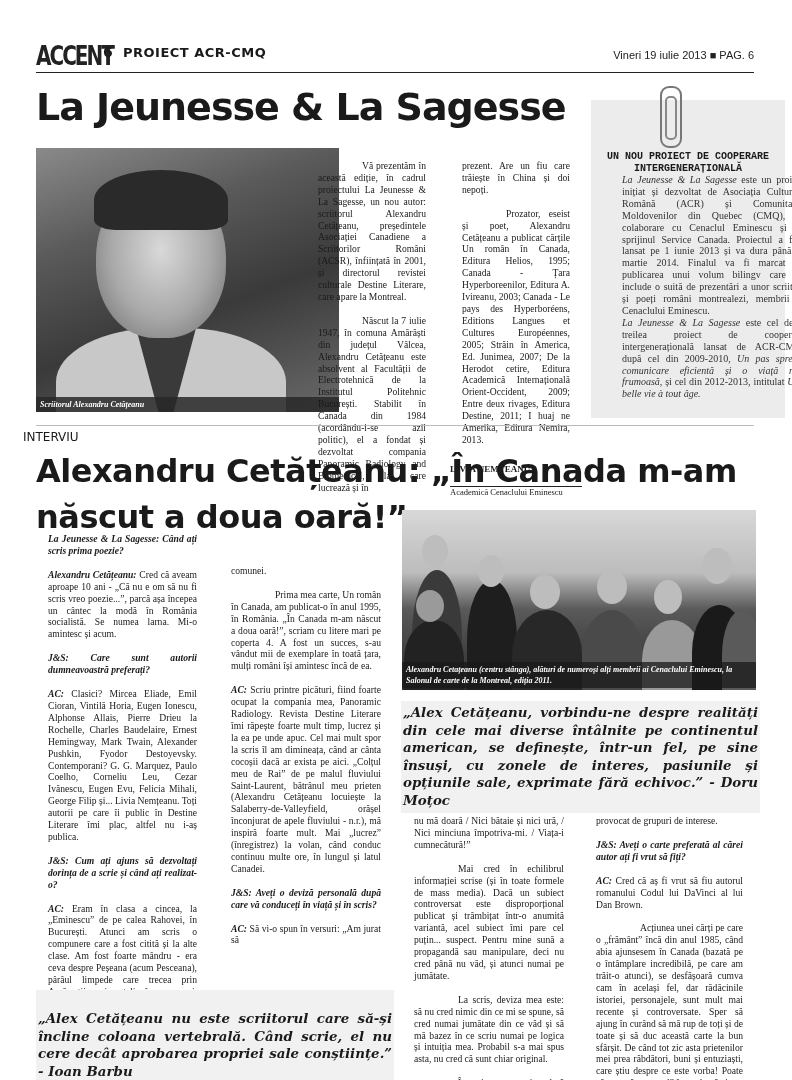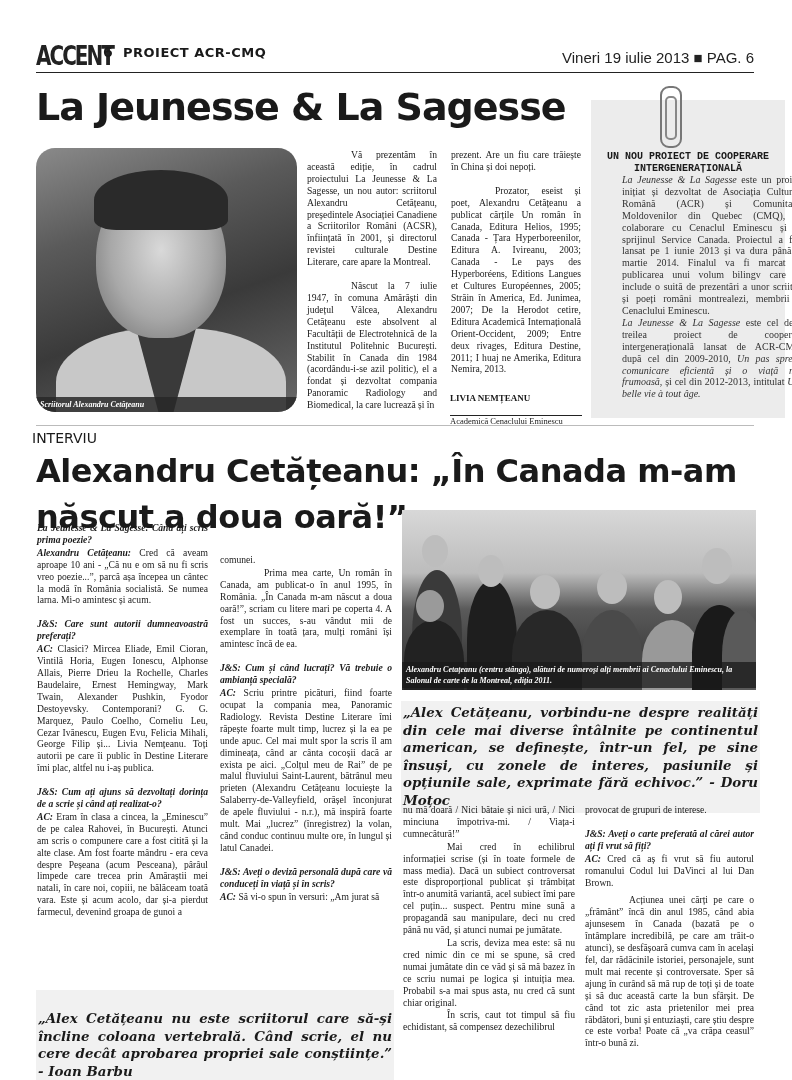--- a/index.html
+++ b/index.html
@@ -1,43 +1,43 @@
 <!DOCTYPE html>
 <html><head>
 <meta charset="utf-8">
 <style>
   html,body{margin:0;padding:0;background:#fff;}
   body{width:792px;height:1080px;position:relative;overflow:hidden;color:#1a1a1a;font-family:"Liberation Serif",serif;}
   .abs{position:absolute;}
   .logo{left:36px;top:40px;width:62px;height:26px;font-family:"DejaVu Sans",sans-serif;font-weight:bold;font-size:20px;letter-spacing:-2px;color:#222;transform:scaleY(1.3);transform-origin:left top;}
   .page-num{left:103px;top:44px;font-size:14px;font-weight:bold;font-family:"DejaVu Sans",sans-serif;}
   .section{left:123px;top:45px;font-size:13px;font-weight:bold;font-family:"DejaVu Sans",sans-serif;letter-spacing:0.5px;}
-  .dateline{right:38px;top:49px;font-size:15px;font-family:"Liberation Sans",sans-serif;color:#222;}
+  .dateline{right:38px;top:49px;font-size:11px;font-family:"Liberation Sans",sans-serif;color:#222;}
   .topline{left:36px;right:38px;top:72px;height:1px;background:#222;}
   .h1{left:36px;top:84px;font-family:"DejaVu Sans",sans-serif;font-weight:bold;font-size:38px;letter-spacing:-1px;color:#1a1a1a;line-height:46px;}
-  .photo1{left:36px;top:148px;width:261px;height:264px;background:linear-gradient(160deg,#8a8a8a 0%,#5a5a5a 30%,#3a3a3a 60%,#6a6a6a 100%);overflow:hidden;border-radius:19px;}
+  .photo1{left:36px;top:148px;width:303px;height:264px;background:linear-gradient(160deg,#8a8a8a 0%,#5a5a5a 30%,#3a3a3a 60%,#6a6a6a 100%);overflow:hidden;}
   .photo1 .face{position:absolute;left:60px;top:30px;width:130px;height:160px;border-radius:50% 50% 45% 45%;background:radial-gradient(ellipse at 50% 45%,#d9d9d9 0%,#a8a8a8 55%,#6a6a6a 100%);}
   .photo1 .hair{position:absolute;left:58px;top:22px;width:134px;height:60px;border-radius:60% 60% 20% 20%;background:#2a2a2a;}
   .photo1 .body{position:absolute;left:20px;top:180px;width:230px;height:120px;border-radius:45% 45% 0 0;background:#c8c8c8;}
   .photo1 .shirt{position:absolute;left:100px;top:180px;width:60px;height:90px;background:#3a3a3a;clip-path:polygon(0 0,100% 0,60% 100%,40% 100%);}
   .cap{position:absolute;left:0;right:0;bottom:0;background:rgba(40,40,40,0.85);color:#fff;font-style:italic;font-weight:bold;font-size:8px;padding:2px 4px;line-height:11px;}
   .col{font-size:9.6px;line-height:11.9px;text-align:justify;}
-  .col p{margin:1px;}
+  .col p{margin:12px;}
   .col .ind{text-indent:44px;}
   .col .gap{margin-top:12px;}
   .q{font-weight:bold;font-style:italic;}
   .sig{font-weight:bold;font-size:9px;margin-top:18px;border-bottom:1.5px solid #222;padding-bottom:10px;}
   .sigsub{font-size:8.5px;}
   .note{left:591px;top:100px;width:194px;height:318px;background:#ececec;}
   .clip{left:660px;top:86px;width:18px;height:58px;border:2.5px solid #777;border-radius:9px;}
   .clip2{left:665px;top:96px;width:8px;height:40px;border:2px solid #888;border-radius:5px;}
   .note-title{left:596px;top:151px;width:184px;text-align:center;font-family:Liberation Mono, monospace;font-weight:bold;font-size:10px;line-height:12px;}
   .note-body{left:622px;top:174px;width:182px;font-size:10px;line-height:11.9px;text-align:justify;color:#333;}
   .midline{left:36px;right:38px;top:425px;height:1px;background:#bbb;}
-  .kicker{left:32px;top:430px;font-family:"DejaVu Sans",sans-serif;font-size:14px;}
+  .kicker{left:23px;top:430px;font-family:"DejaVu Sans",sans-serif;font-size:12px;}
   .h2{left:36px;top:448px;font-family:"DejaVu Sans",sans-serif;font-weight:bold;font-size:32px;line-height:46px;letter-spacing:-0.5px;width:760px;}
   .photo2{left:402px;top:510px;width:354px;height:180px;background:linear-gradient(180deg,#d8d8d8 0%,#bcbcbc 35%,#5a5a5a 55%,#2c2c2c 100%);overflow:hidden;}
   .person{position:absolute;border-radius:50% 50% 0 0;}
   .head{position:absolute;border-radius:50%;background:#bdbdbd;}
   .cap2{position:absolute;left:0;right:0;bottom:2px;background:rgba(25,25,25,0.75);color:#fff;font-style:italic;font-weight:bold;font-size:8px;padding:2px 4px;line-height:11px;margin-top:17px;}
   .pull{background:#f1f1f1;font-family:"DejaVu Serif","Liberation Serif",serif;font-weight:bold;font-style:italic;text-align:justify;color:#1a1a1a;}
   .pull1{left:401px;top:701px;width:355px;font-size:13.4px;line-height:17.6px;padding:3px 2px;}
   .pull2{left:36px;top:990px;width:354px;font-size:13.4px;line-height:17.6px;padding:20px 2px;}
 </style>
 </head>
@@ -111,21 +111,20 @@
   <p><b><i>Alexandru Cetățeanu:</i></b><span> Cred că aveam aproape 10 ani - „Că nu e om să nu fi scris vreo poezie...”, parcă așa începea un cântec la modă în România socialistă. Se numea larna. Mi-o amintesc și acum.</span></p>
   <p class="q gap">J&amp;S: Care sunt autorii dumneavoastră preferați?</p>
   <p><b><i>AC:</i></b><span> Clasici? Mircea Eliade, Emil Cioran, Vintilă Horia, Eugen Ionescu, Alphonse Allais, Pierre Drieu la Rochelle, Charles Baudelaire, Ernest Hemingway, Mark Twain, Alexander Pushkin, Fyodor Destoyevsky. Contemporani? G. G. Marquez, Paulo Coelho, Corneliu Leu, Cezar Ivănescu, Eugen Evu, Felicia Mihali, George Filip și... Livia Nemțeanu. Toți autorii pe care îi public în Destine Literare îmi plac, altfel nu i-aș publica.</span></p>
   <p class="q gap">J&amp;S: Cum ați ajuns să dezvoltați dorința de a scrie și când ați realizat-o?</p>
   <p><b><i>AC:</i></b><span> Eram în clasa a cincea, la „Eminescu” de pe calea Rahovei, în București. Atunci am scris o compunere care a fost citită și la alte clase. Am fost foarte mândru - era ceva despre Peșeana (acum Pesceana), pârâul limpede care trecea prin Amăraștii mei natali, în care noi, copiii, ne bălăceam toată vara. Este și acum acolo, dar și-a pierdut farmecul, devenind groapa de gunoi a</span></p>
 </div>
 
 <div class="abs col" style="left:219px;top:553px;width:174px;">
   <p>comunei.</p>
   <p class="ind">Prima mea carte, Un român în Canada, am publicat-o în anul 1995, în România. „În Canada m-am născut a doua oară!”, scriam cu litere mari pe coperta 4. A fost un succes, s-au vândut mii de exemplare în toată țara, mulți români își amintesc încă de ea.</p>
-  <p class="q gap">J&amp;S: Cum și când lucrați? Vă trebuie o ambianță specială?</p>
   <p><b><i>AC:</i></b><span> Scriu printre picături, fiind foarte ocupat la compania mea, Panoramic Radiology. Revista Destine Literare îmi răpește foarte mult timp, lucrez și la ea pe unde apuc. Cel mai mult spor la scris îl am dimineața, când ar cânta cocoșii dacă ar exista pe aici. „Colțul meu de Rai” de pe malul fluviului Saint-Laurent, bătrânul meu prieten (Alexandru Cetățeanu locuiește la Salaberry-de-Valleyfield, orășel înconjurat de apele fluviului - n.r.), mă inspiră foarte mult. Mai „lucrez” (înregistrez) la volan, când conduc continuu multe ore, în lungul și latul Canadei.</span></p>
   <p class="q gap">J&amp;S: Aveți o deviză personală după care vă conduceți în viață și în scris?</p>
   <p><b><i>AC:</i></b><span> Să vi-o spun în versuri: „Am jurat să</span></p>
 </div>
 
 <div class="abs pull pull2">„Alex Cetățeanu nu este scriitorul care să-și încline coloana vertebrală. Când scrie, el nu cere decât aprobarea propriei sale conștiințe.” - Ioan Barbu</div>
 
 <div class="abs col" style="left:402px;top:803px;width:174px;">
   <p>nu mă doară / Nici bătaie și nici ură, / Nici minciuna împotriva-mi. / Viața-i cumnecătură!”</p>
   <p class="ind">Mai cred în echilibrul informației scrise (și în toate formele de mass media). Dacă un subiect controversat este disproporțional publicat și trâmbițat într-o anumită variantă, acel subiect îmi pare cel puțin... suspect. Pentru mine sună a propagandă sau manipulare, deci nu cred până nu văd, și atunci numai pe jumătate.</p>

